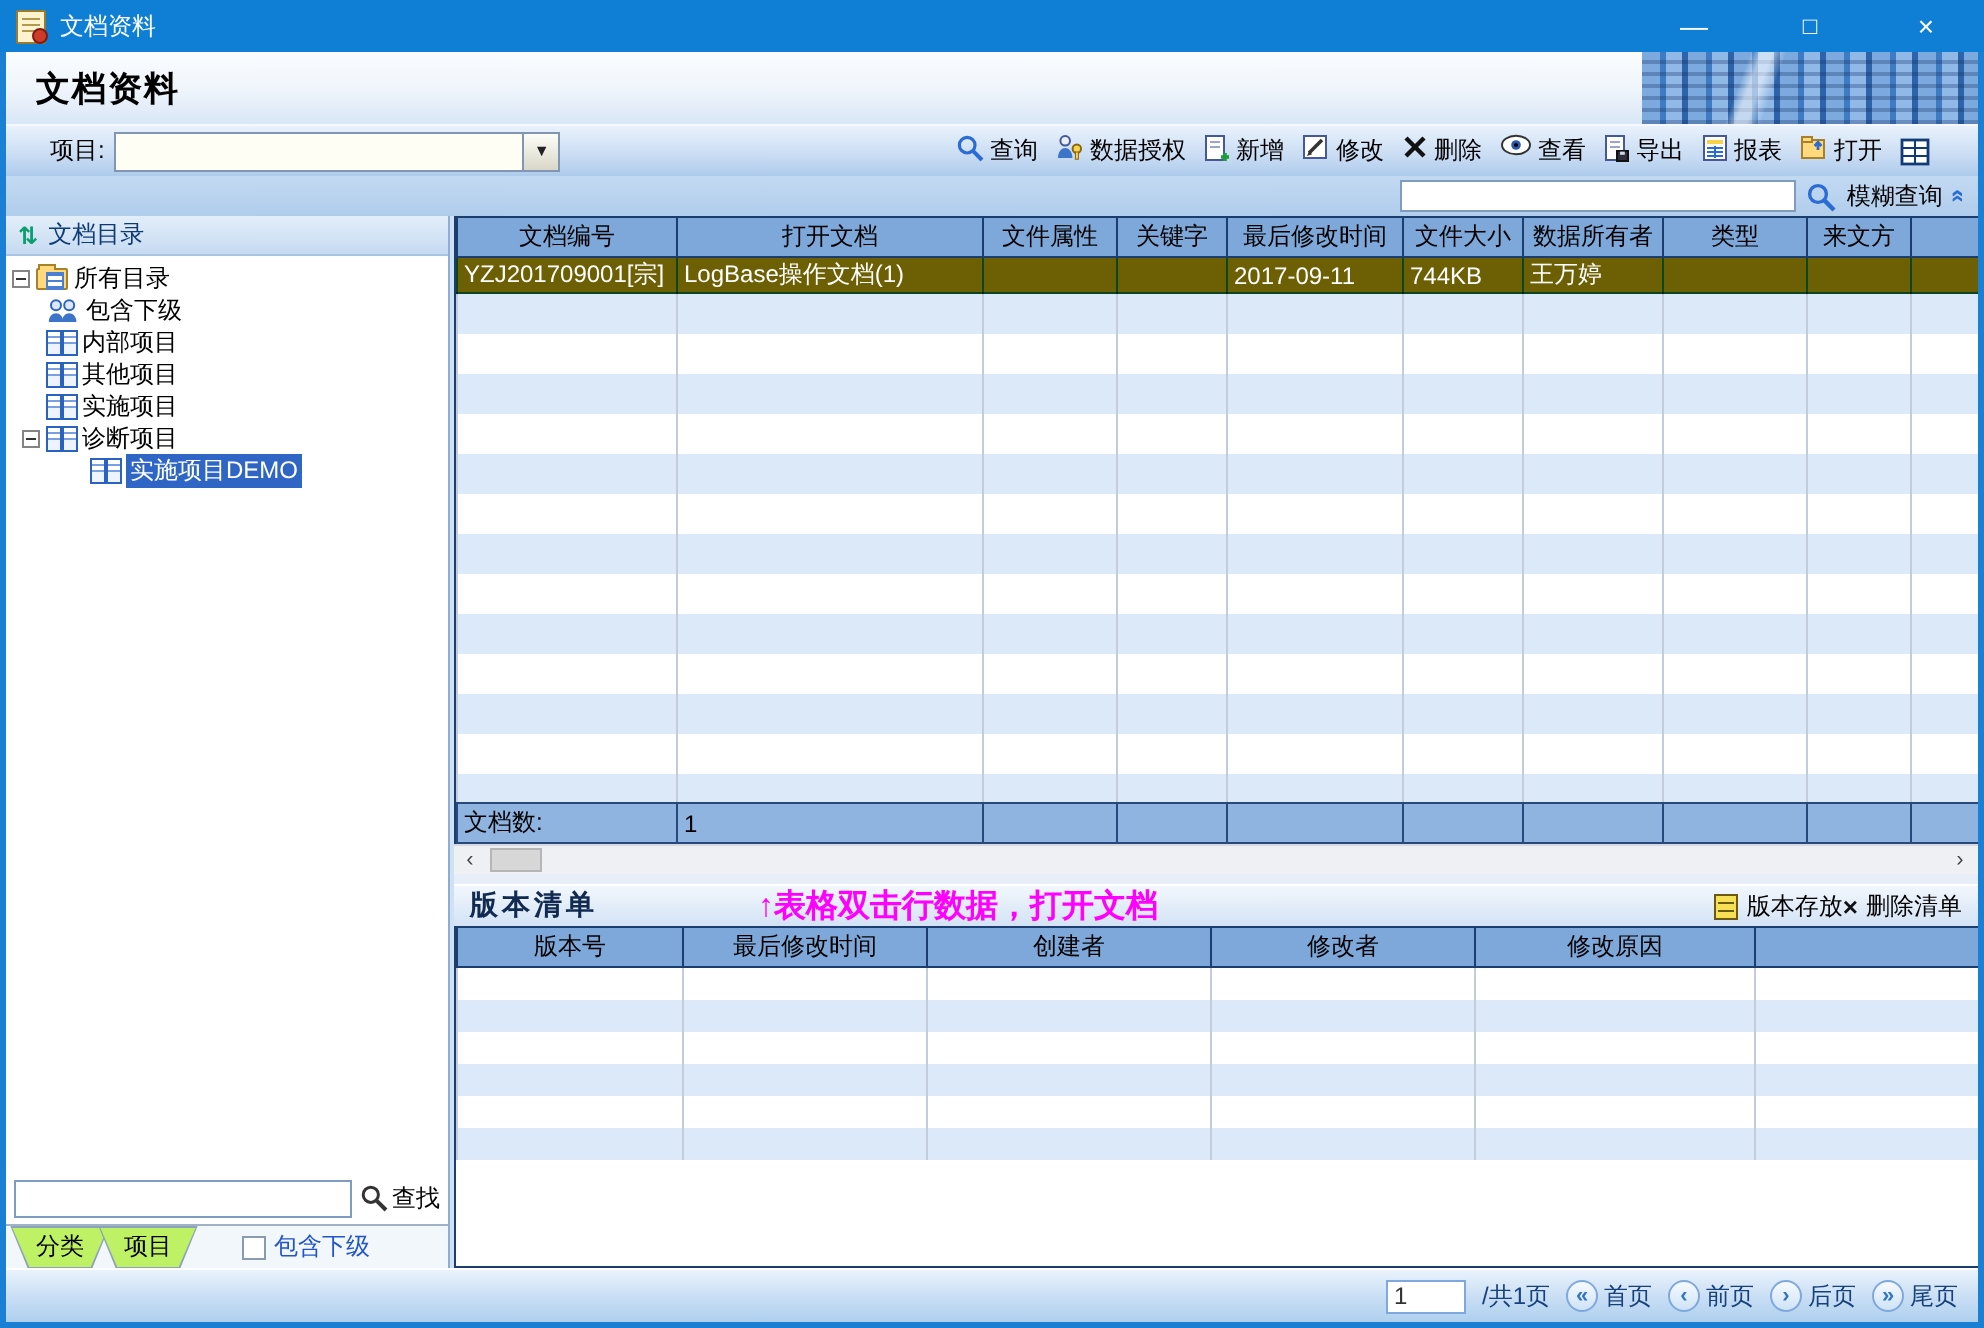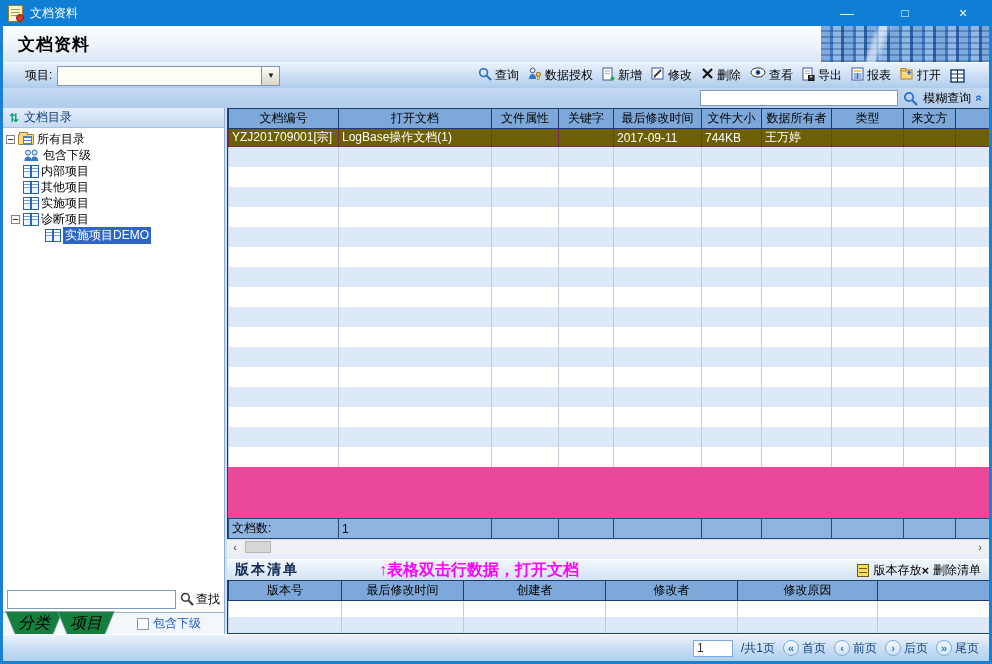--- a/index.html
+++ b/index.html
@@ -62,31 +62,31 @@
   .icon-book { width:15px; height:12px; position:relative; flex:none; }
   .icon-book::before, .icon-book::after { content:""; position:absolute; top:0; width:6px; height:11px; background:#eef4ff; border:1px solid #2a62c0; box-shadow:inset 0 2px 0 #fff, inset 0 3px 0 #7ba0e0, inset 0 5px 0 #fff, inset 0 6px 0 #7ba0e0; }
   .icon-book::before { left:0; } .icon-book::after { left:8px; }
   .sel-label { background:#2f66c5; color:#fff; padding:0 2px; }
   .ind1 { padding-left:20px; } .ind2 { padding-left:42px; } .ind0 { padding-left:3px; }
   .find-row { height:26px; display:flex; align-items:center; gap:4px; padding:0 4px; }
   .find-row input { flex:1; height:19px; border:1px solid #7f9cc0; font-size:12px; padding:0 3px; outline:none; }
   .find-btn { display:flex; align-items:center; gap:2px; }
   .tabs-row { height:22px; border-top:1px solid #9fb2c6; display:flex; align-items:center; background:#f2f7fc; padding-left:2px; }
   .tab { clip-path:polygon(0 0,100% 0,82% 100%,18% 100%); background:#8fa3b8; padding:1px; margin-right:-6px; }
-  .tab > span { display:block; clip-path:polygon(0 0,100% 0,82% 100%,18% 100%); background:#15803d; padding:1px 12px 2px; font-size:16px;font-style:italic; }
+  .tab > span { display:block; clip-path:polygon(0 0,100% 0,82% 100%,18% 100%); background:#bef264; padding:1px 12px 2px; font-size:12px; }
   .include-wrap { margin-left:28px; display:flex; align-items:center; gap:4px; color:#2255cc; }
   .cbx { width:12px; height:12px; border:1px solid #8a9ab0; background:#fff; flex:none; }
 
   
   .main { flex:1; display:flex; flex-direction:column; overflow:hidden; background:#e8eef7; margin-left:2px; }
   table { border-collapse:collapse; table-layout:fixed; width:887px; }
   .vtable { width:967px; }
   th, td { font-weight:normal; font-size:12px; height:20px; overflow:hidden; white-space:nowrap; padding:0 3px; }
   thead th { background:#7da8d9; border:1px solid #1c3e6e; text-align:center; }
-  .doc-area { position:relative; height:431px; background:#ec4899; overflow:hidden; border-left:1px solid #1c3e6e; }
+  .doc-area { position:relative; height:314px; background:#15803d; overflow:hidden; border-left:1px solid #1c3e6e; }
   tr.datarow td { background:#6d5f04; color:#fff; border:1px solid rgba(0,0,0,.45); height:17px; }
   tr.empty td { height:20px; border-left:1px solid #c3cdd9; border-right:1px solid #c3cdd9; }
   tr.empty.b td { background:#dce9f8; }
   tr.empty.w td { background:#fff; }
   .doc-footer { position:absolute; bottom:0; left:0; }
   .doc-footer td { background:#8fb4e0; border:1px solid #27497c; height:20px; }
   .hscroll { height:15px; background:#eef0f3; display:flex; align-items:center; position:relative; border-top:1px solid #d5d9e0; }
   .hs-arrow { width:16px; text-align:center; color:#444; font-size:11px; line-height:14px; }
   .hs-thumb { width:26px; height:12px; background:#d7d7d7; border:1px solid #b5b5b5; margin-left:2px; }
   .hs-right { position:absolute; right:1px; }

